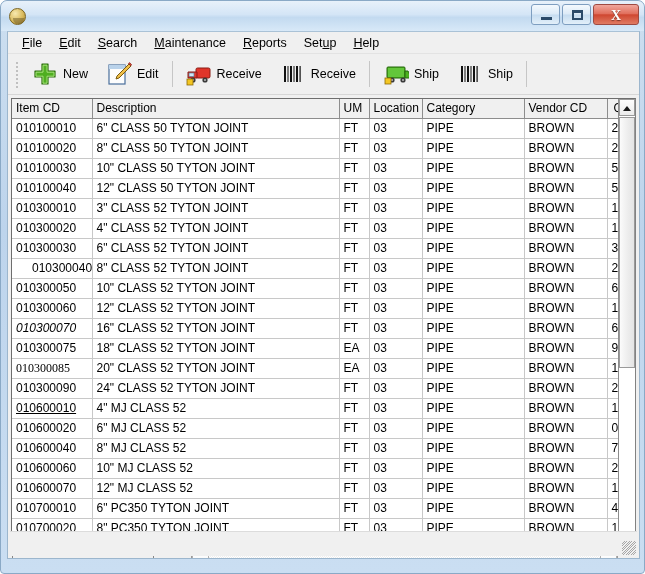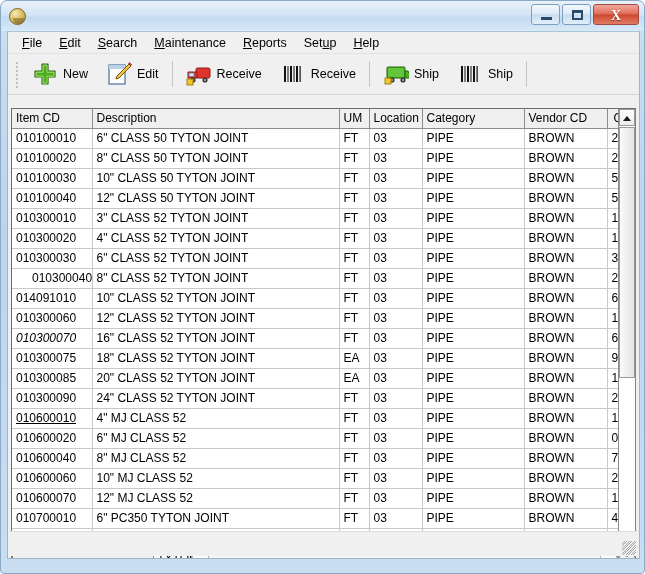--- a/index.html
+++ b/index.html
@@ -196,21 +196,20 @@
     left: 3px;
     top: 66px;
     width: 625px;
     height: 455px;
     box-sizing: border-box;
     border: 1px solid #828282;
     border-top-color: #6e6e6e;
     border-left-color: #6e6e6e;
     background: #ffffff;
     overflow: hidden;
-    margin-top: 10px;
   }
   table.grid {
     border-collapse: collapse;
     table-layout: fixed;
     width: 607px;
     background: #fff;
   }
   table.grid th {
     height: 19px;
     background: #f0f0f0;
@@ -542,21 +541,21 @@
             <tr>
               <td style="width: 80px; padding-left: 20px;">010300040</td>
               <td style="width: 247px;">8" CLASS 52 TYTON JOINT</td>
               <td style="width: 30px;">FT</td>
               <td style="width: 53px;">03</td>
               <td style="width: 102px;">PIPE</td>
               <td style="width: 83px;">BROWN</td>
               <td style="width: 52px;">27</td>
             </tr>
             <tr>
-              <td style="width: 80px;">014091010</td>
+              <td style="width: 80px;">010300050</td>
               <td style="width: 247px;">10" CLASS 52 TYTON JOINT</td>
               <td style="width: 30px;">FT</td>
               <td style="width: 53px;">03</td>
               <td style="width: 102px;">PIPE</td>
               <td style="width: 83px;">BROWN</td>
               <td style="width: 52px;">6</td>
             </tr>
             <tr>
               <td style="width: 80px;">010300060</td>
               <td style="width: 247px;">12" CLASS 52 TYTON JOINT</td>
@@ -578,21 +577,21 @@
             <tr>
               <td style="width: 80px;">010300075</td>
               <td style="width: 247px;">18" CLASS 52 TYTON JOINT</td>
               <td style="width: 30px;">EA</td>
               <td style="width: 53px;">03</td>
               <td style="width: 102px;">PIPE</td>
               <td style="width: 83px;">BROWN</td>
               <td style="width: 52px;">9</td>
             </tr>
             <tr>
-              <td style="width: 80px;">010300085</td>
+              <td style="width: 80px; font-family: Liberation Serif, serif;">010300085</td>
               <td style="width: 247px;">20" CLASS 52 TYTON JOINT</td>
               <td style="width: 30px;">EA</td>
               <td style="width: 53px;">03</td>
               <td style="width: 102px;">PIPE</td>
               <td style="width: 83px;">BROWN</td>
               <td style="width: 52px;">1</td>
             </tr>
             <tr>
               <td style="width: 80px;">010300090</td>
               <td style="width: 247px;">24" CLASS 52 TYTON JOINT</td>

